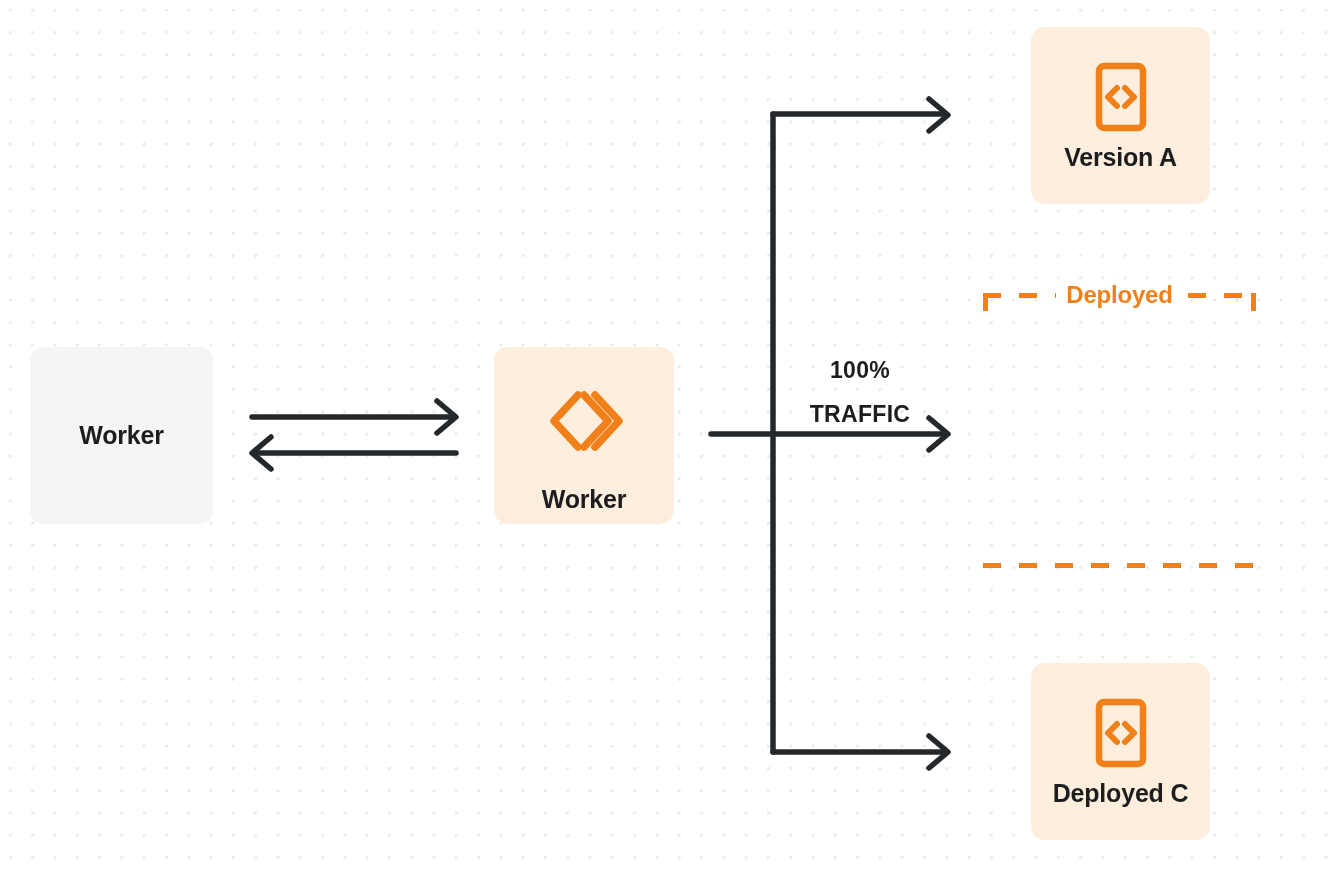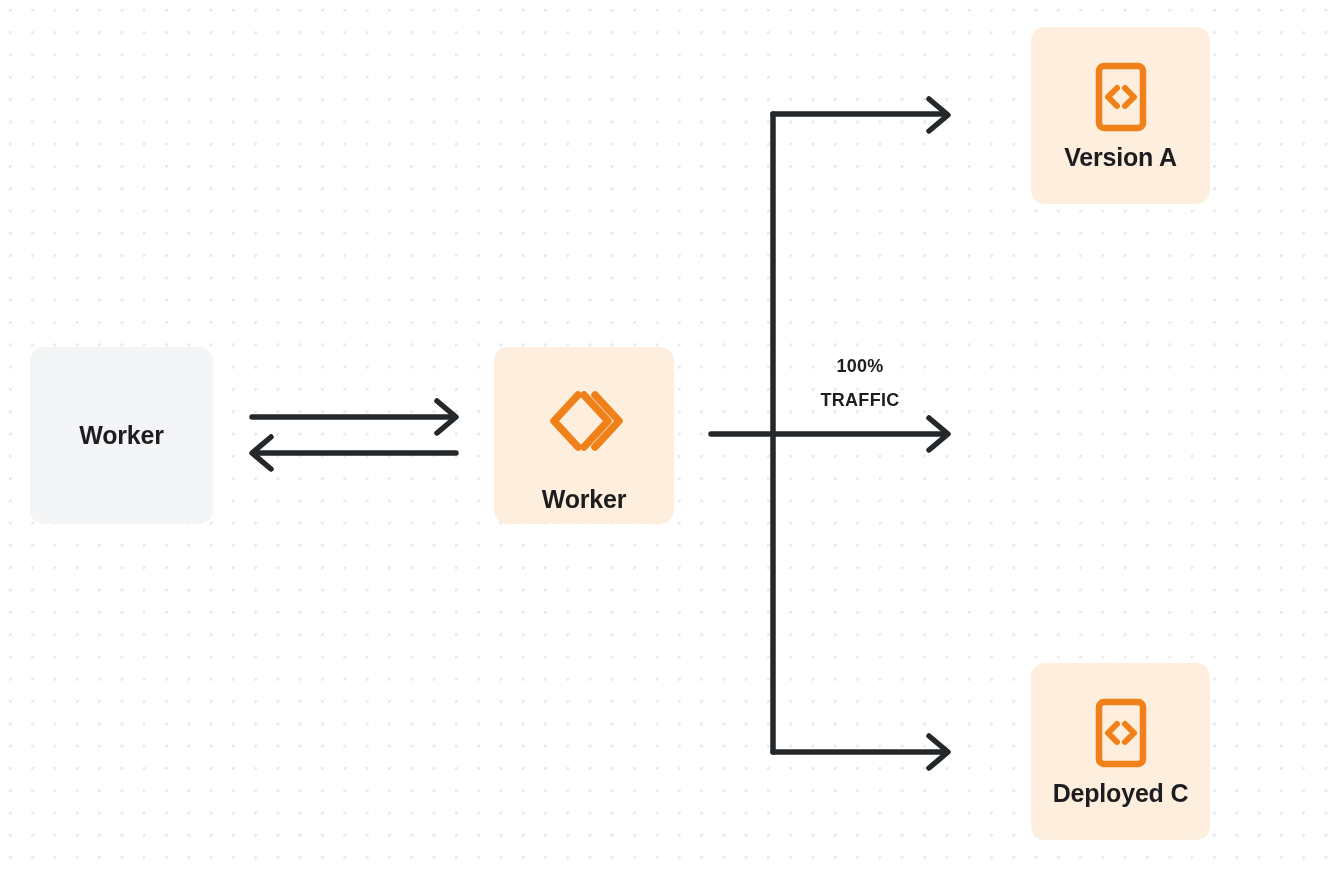--- a/index.html
+++ b/index.html
@@ -114,21 +114,21 @@
     letter-spacing: -0.2px;
   }
 
   
   #traffic-label {
     position: absolute;
     left: 795px;
     top: 349px;
     width: 130px;
     text-align: center;
-    font-size: 18px;
+    font-size: 23px;
     font-weight: 700;
     color: #1d1d1f;
     line-height: 1.9;
     letter-spacing: 0.3px;
   }
 
   
   #connectors {
     position: absolute;
     left: 0;
@@ -212,14 +212,22 @@
     <span class="icon-wrap">
       <svg width="62" height="76" viewBox="0 0 62 76" fill="none">
         <rect x="9" y="5" width="44" height="62" rx="5" ry="5" stroke="#f08019" stroke-width="6.5" fill="none"></rect>
         <path d="M27 27 L18 36 L27 45" stroke="#f08019" stroke-width="6" stroke-linecap="round" stroke-linejoin="round" fill="none"></path>
         <path d="M35 27 L44 36 L35 45" stroke="#f08019" stroke-width="6" stroke-linecap="round" stroke-linejoin="round" fill="none"></path>
       </svg>
     </span>
     <span class="node-label">Deployed C</span>
   </div>
 
+  <div id="deployed-frame">
+    <div class="edge edge-h" id="edge-top-left"></div>
+    <div class="edge edge-h" id="edge-top-right"></div>
+    <div class="edge edge-h" id="edge-bottom"></div>
+    <div class="edge edge-v" id="edge-left"></div>
+    <div class="edge edge-v" id="edge-right"></div>
+    <span id="deployed-label">Deployed</span>
+  </div>
 
 </div>
 
 </body></html>

